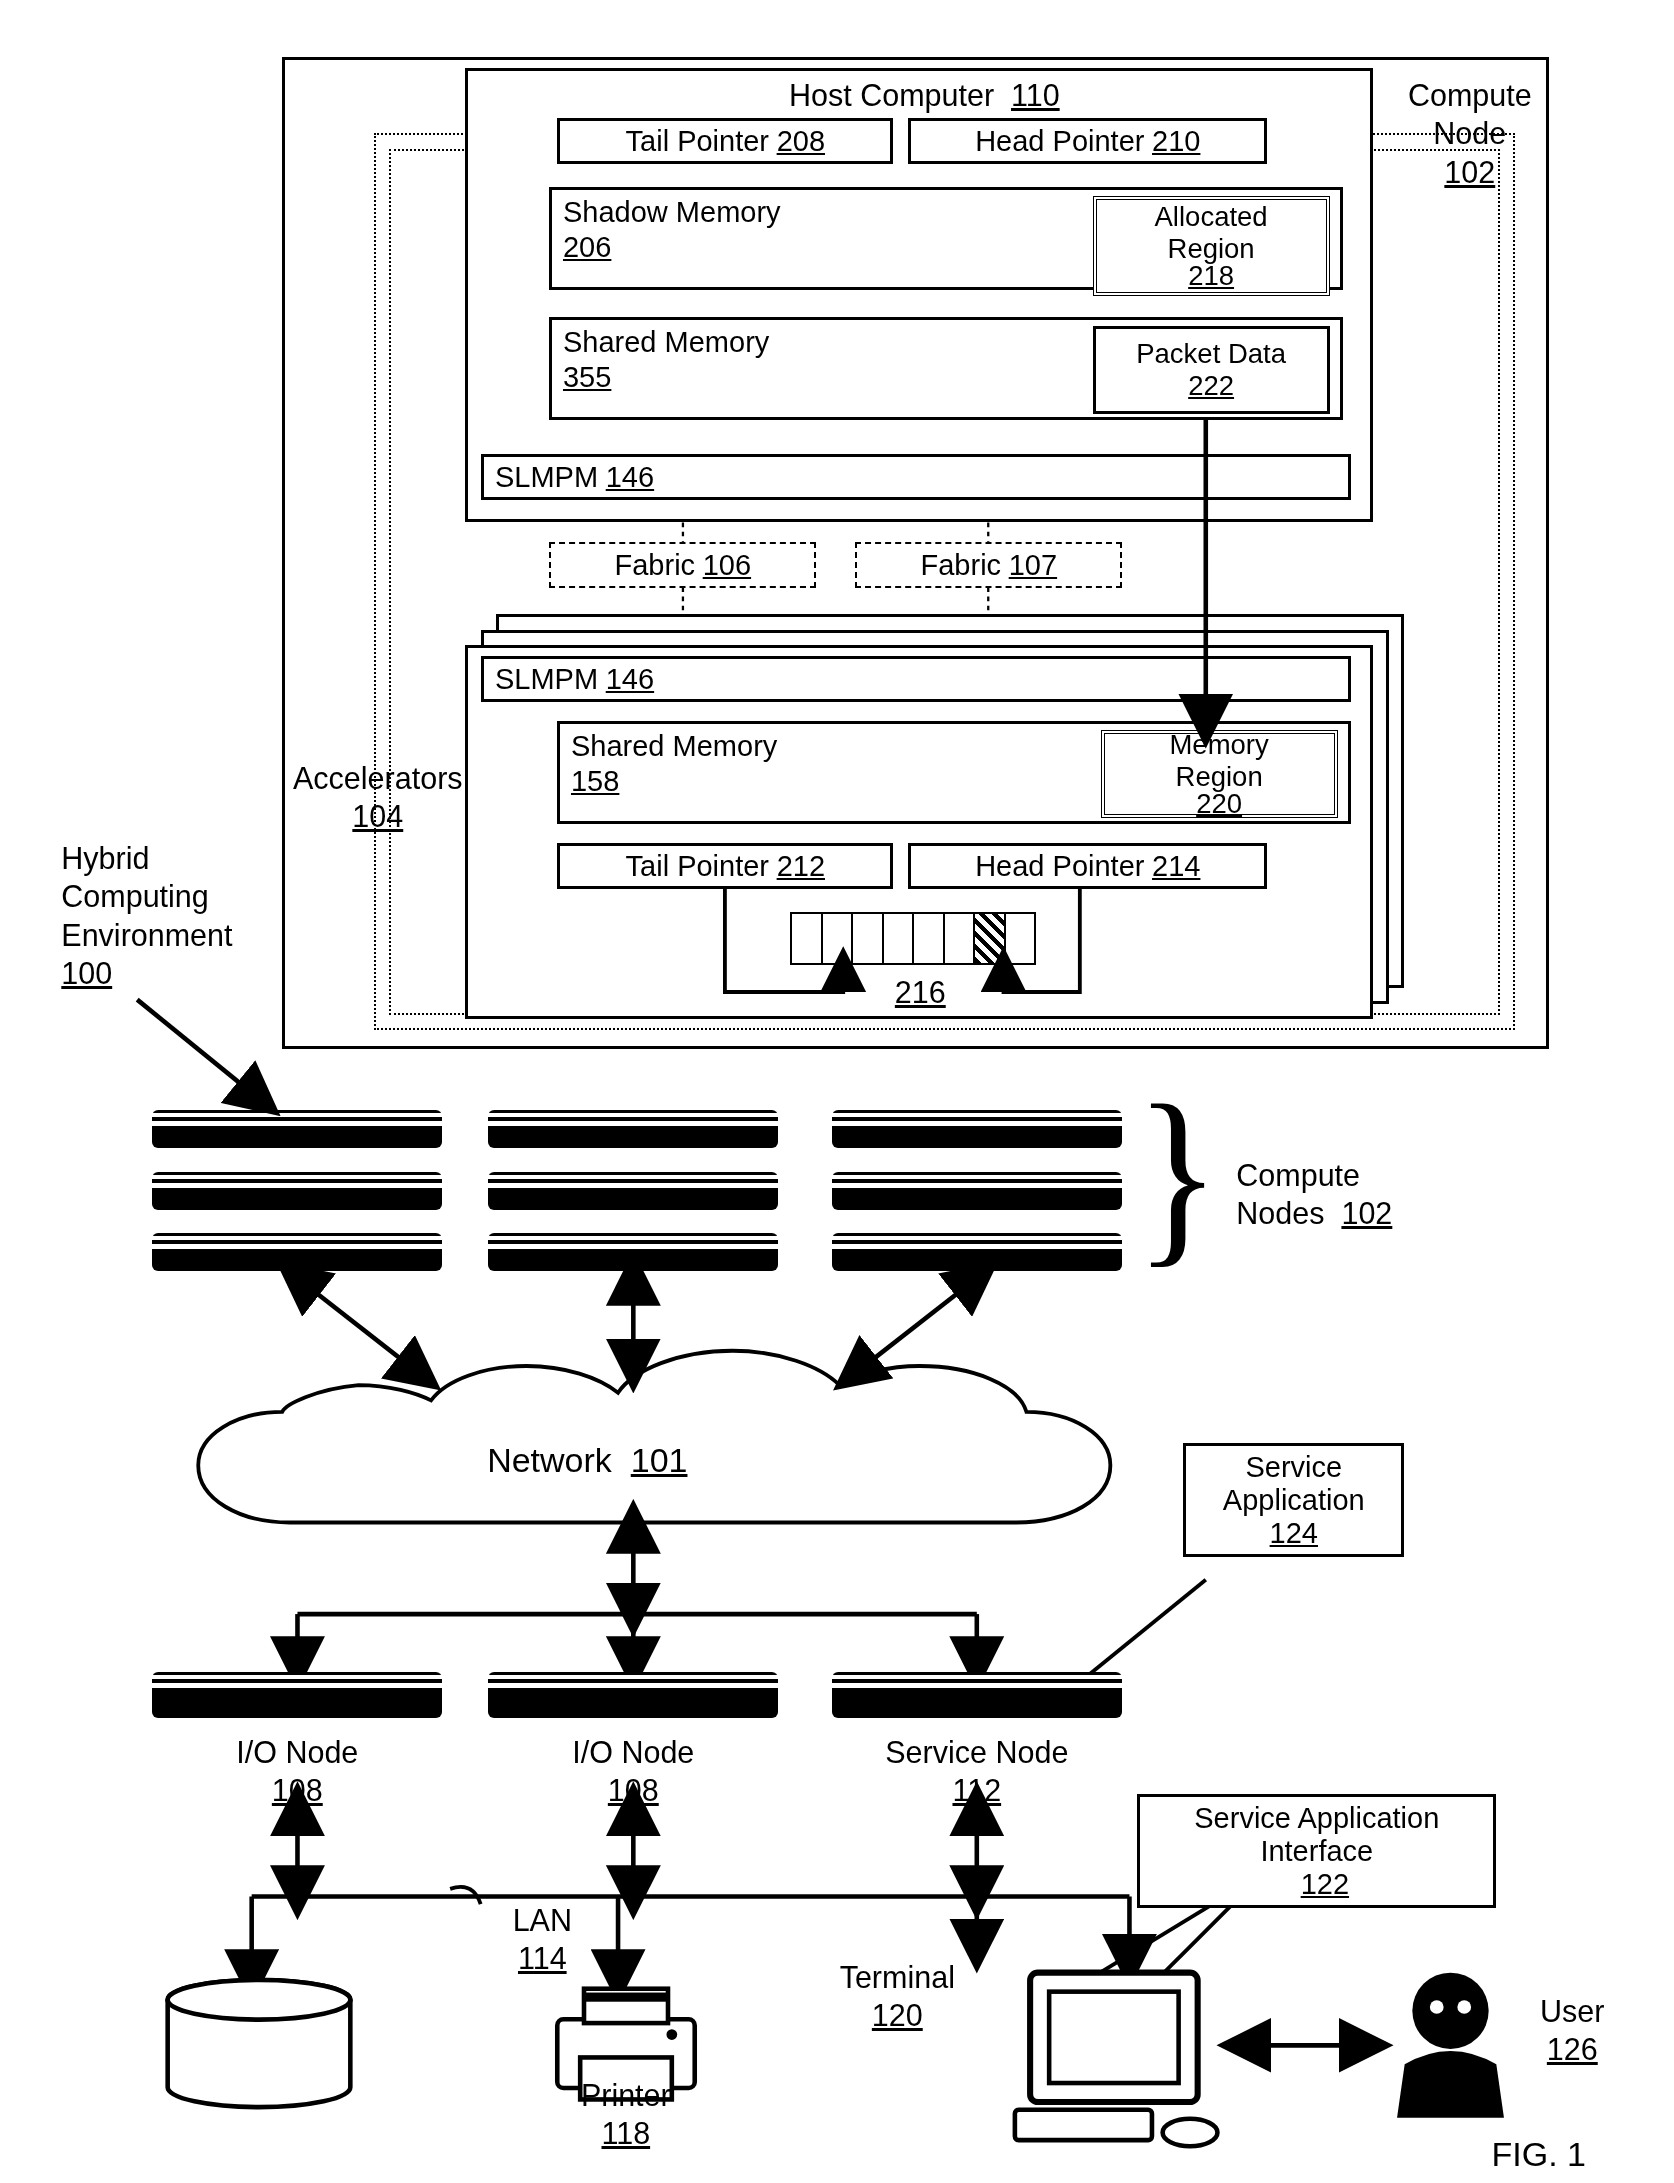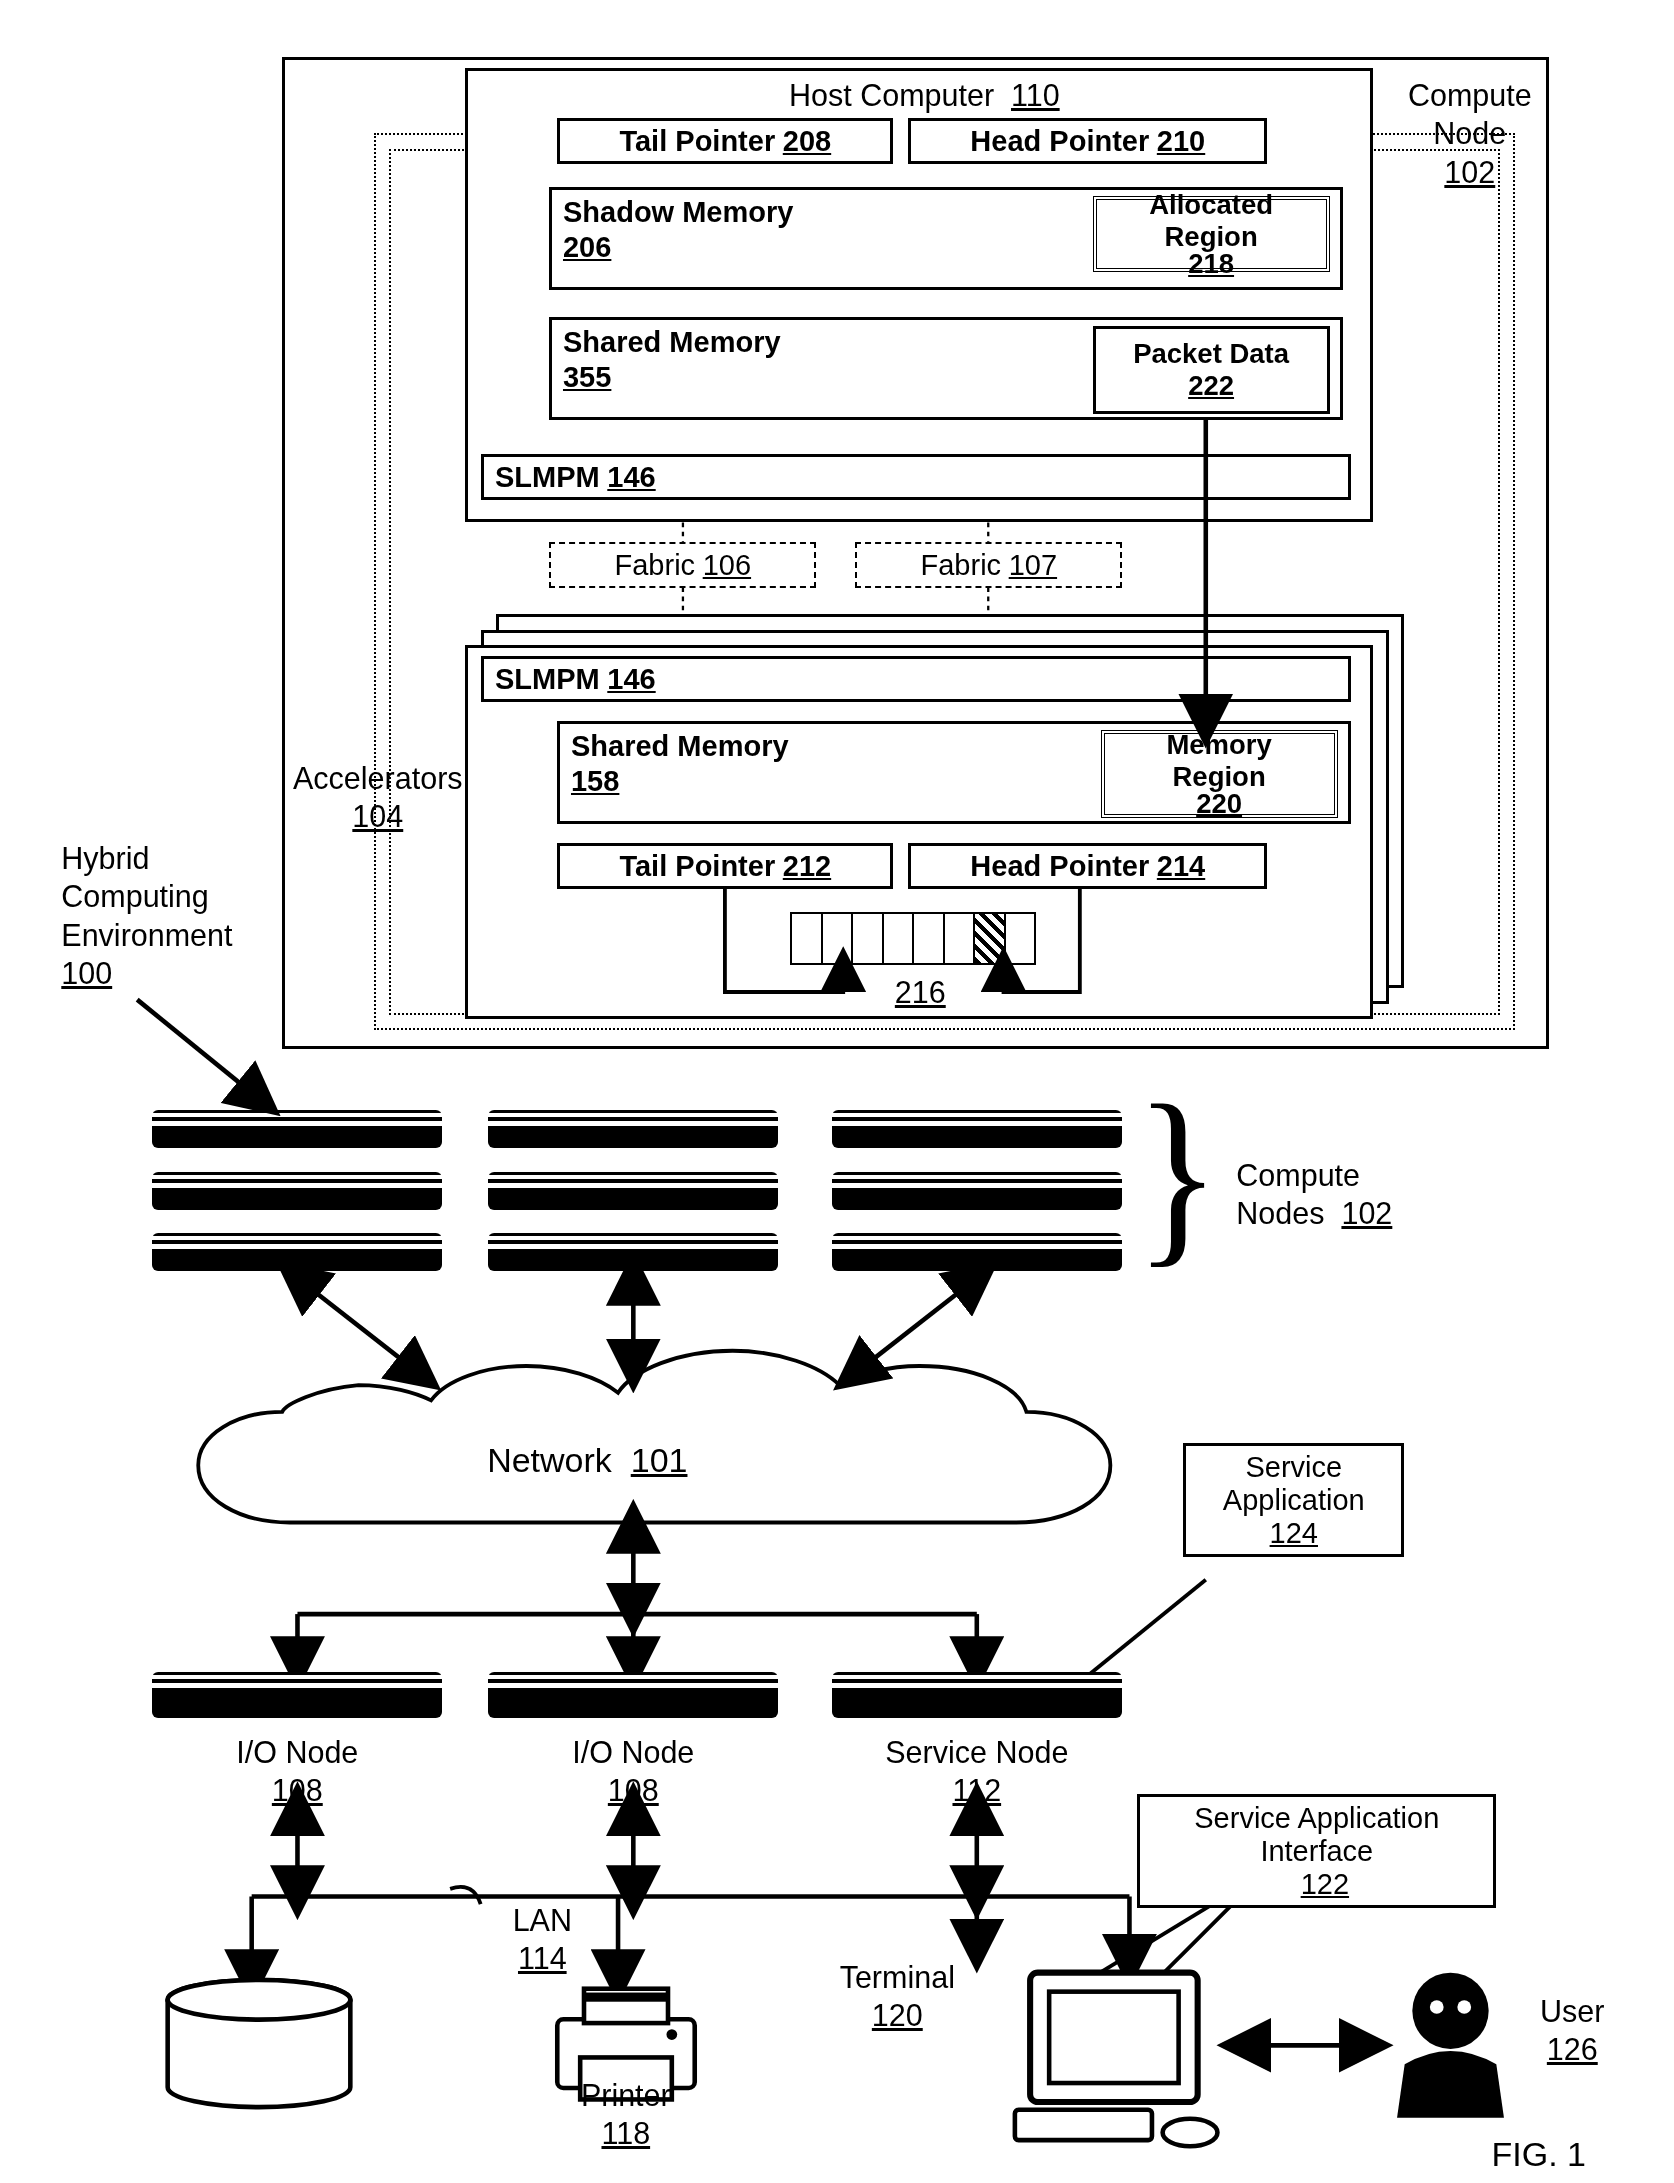--- a/index.html
+++ b/index.html
@@ -13,21 +13,20 @@
   .page {
     position: relative;
     width: 1674px;
     height: 2183px;
   }
   .box {
     position: absolute;
     border: 3.1px solid #000;
     background: #fff;
     text-align: center;
-    font-weight: bold;
   }
   .dbox {
     position: absolute;
     border: 4.6px double #000;
     background: #fff;
     text-align: center;
   }
   .dotted-box {
     position: absolute;
     border: 2.3px dotted #000;
@@ -122,21 +121,21 @@
 <div class="box" style="left:893px; top:103px; width:359px; height:46px; display:flex; justify-content:center; align-items:center; gap:7.6px; font-size:29px;">
   <span>Head Pointer</span>
   <span class="ref">210</span>
 </div>
 
 <div class="box rhalf" style="left:534px; top:172px; width:794px; height:103px; font-size:29px;">
   <div class="row2" style="padding:0;">
     <span>Shadow Memory</span>
     <span class="ref">206</span>
   </div>
-  <div class="dbox" style="position:relative; width:237px; height:76px; display:flex; flex-direction:column; justify-content:center; align-items:center; font-size:27.5px;">
+  <div class="dbox" style="position:relative; width:237px; height:100px; display:flex; flex-direction:column; justify-content:center; align-items:center; font-size:27.5px;">
     <span style="white-space:pre-line;">Allocated<br>Region</span>
     <span class="ref" style="margin-top:-4.6px;">218</span>
   </div>
 </div>
 
 <div class="box rhalf" style="left:534px; top:302px; width:794px; height:103px; font-size:29px;">
   <div class="row2" style="padding:0;">
     <span>Shared Memory</span>
     <span class="ref">355</span>
   </div>

